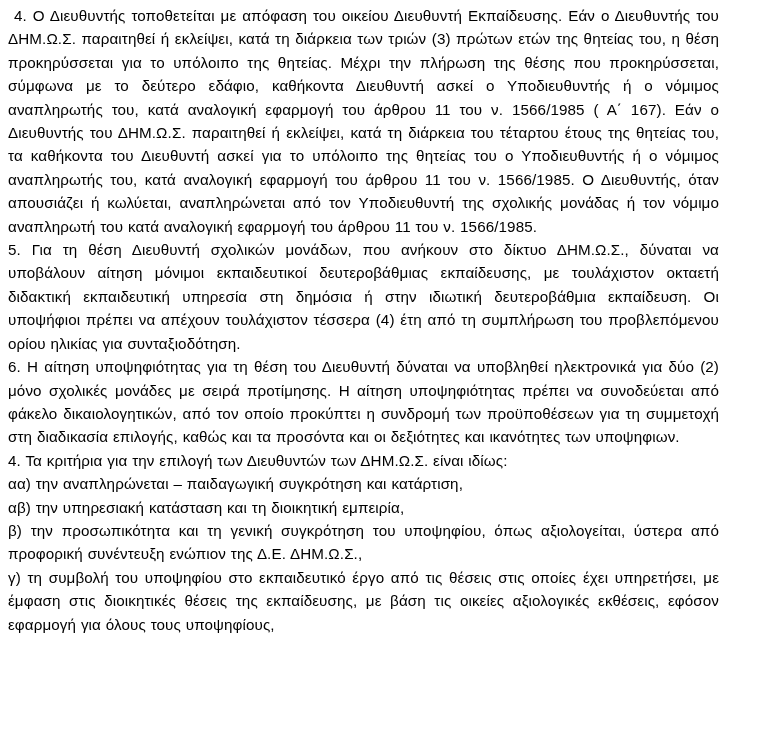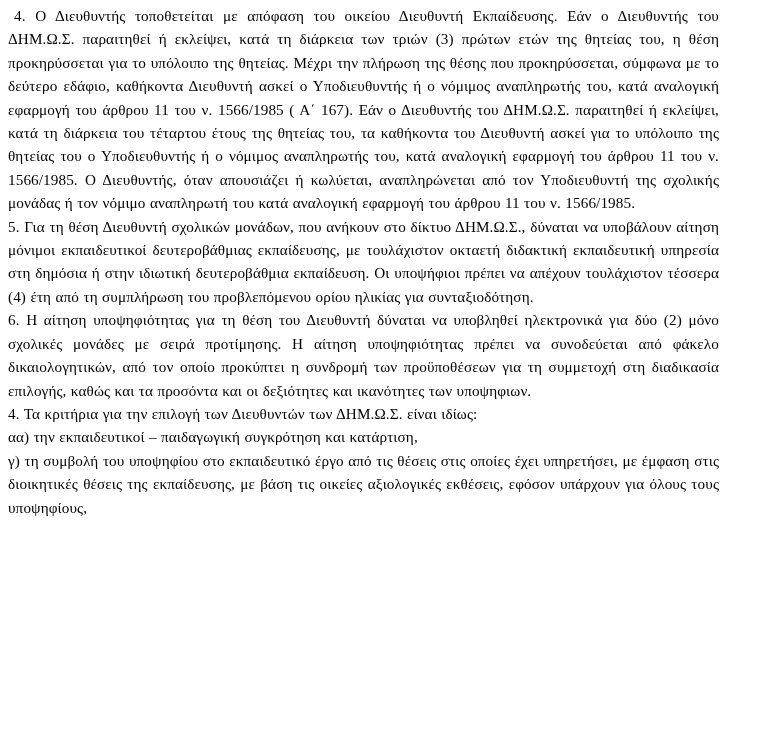--- a/index.html
+++ b/index.html
@@ -7,21 +7,21 @@
     padding: 0;
     background: #ffffff;
   }
   .page {
     position: relative;
     width: 728px;
     height: 731px;
     box-sizing: border-box;
     background: #ffffff;
     color: #000000;
-    font-family: Liberation Serif, serif;
+    font-family: Liberation Sans, sans-serif;
     font-size: 15.2px;
     line-height: 23.4px;
     padding: 4px 9px 0 8px;
     overflow: hidden;
   }
   .para {
     margin: 0;
     padding: 0;
     text-align: justify;
     letter-spacing: 0.1px;
@@ -32,15 +32,17 @@
   }
 </style>
 </head>
 <body>
 
 <div class="page">
   <p class="para first-indent">4. Ο Διευθυντής τοποθετείται με απόφαση του οικείου Διευθυντή Εκπαίδευσης. Εάν ο Διευθυντής του ΔΗΜ.Ω.Σ. παραιτηθεί ή εκλείψει, κατά τη διάρκεια των τριών (3) πρώτων ετών της θητείας του, η θέση προκηρύσσεται για το υπόλοιπο της θητείας. Μέχρι την πλήρωση της θέσης που προκηρύσσεται, σύμφωνα με το δεύτερο εδάφιο, καθήκοντα Διευθυντή ασκεί ο Υποδιευθυντής ή ο νόμιμος αναπληρωτής του, κατά αναλογική εφαρμογή του άρθρου 11 του ν. 1566/1985 ( Α΄ 167). Εάν ο Διευθυντής του ΔΗΜ.Ω.Σ. παραιτηθεί ή εκλείψει, κατά τη διάρκεια του τέταρτου έτους της θητείας του, τα καθήκοντα του Διευθυντή ασκεί για το υπόλοιπο της θητείας του ο Υποδιευθυντής ή ο νόμιμος αναπληρωτής του, κατά αναλογική εφαρμογή του άρθρου 11 του ν. 1566/1985. Ο Διευθυντής, όταν απουσιάζει ή κωλύεται, αναπληρώνεται από τον Υποδιευθυντή της σχολικής μονάδας ή τον νόμιμο αναπληρωτή του κατά αναλογική εφαρμογή του άρθρου 11 του ν. 1566/1985.</p>
   <p class="para">5. Για τη θέση Διευθυντή σχολικών μονάδων, που ανήκουν στο δίκτυο ΔΗΜ.Ω.Σ., δύναται να υποβάλουν αίτηση μόνιμοι εκπαιδευτικοί δευτεροβάθμιας εκπαίδευσης, με τουλάχιστον οκταετή διδακτική εκπαιδευτική υπηρεσία στη δημόσια ή στην ιδιωτική δευτεροβάθμια εκπαίδευση. Οι υποψήφιοι πρέπει να απέχουν τουλάχιστον τέσσερα (4) έτη από τη συμπλήρωση του προβλεπόμενου ορίου ηλικίας για συνταξιοδότηση.</p>
   <p class="para">6. Η αίτηση υποψηφιότητας για τη θέση του Διευθυντή δύναται να υποβληθεί ηλεκτρονικά για δύο (2) μόνο σχολικές μονάδες με σειρά προτίμησης. Η αίτηση υποψηφιότητας πρέπει να συνοδεύεται από φάκελο δικαιολογητικών, από τον οποίο προκύπτει η συνδρομή των προϋποθέσεων για τη συμμετοχή στη διαδικασία επιλογής, καθώς και τα προσόντα και οι δεξιότητες και ικανότητες των υποψηφιων.</p>
   <p class="para">4. Τα κριτήρια για την επιλογή των Διευθυντών των ΔΗΜ.Ω.Σ. είναι ιδίως:</p>
-  <p class="para">αα) την εκπαιδευτικοί – παιδαγωγική συγκρότηση και κατάρτιση,</p>
-  <p class="para">γ) τη συμβολή του υποψηφίου στο εκπαιδευτικό έργο από τις θέσεις στις οποίες έχει υπηρετήσει, με έμφαση στις διοικητικές θέσεις της εκπαίδευσης, με βάση τις οικείες αξιολογικές εκθέσεις, εφόσον υπάρχουν για όλους τους υποψηφίους,</p>
+  <p class="para">αα) την αναπληρώνεται – παιδαγωγική συγκρότηση και κατάρτιση,</p>
+  <p class="para">αβ) την υπηρεσιακή κατάσταση και τη διοικητική εμπειρία,</p>
+  <p class="para">β) την προσωπικότητα και τη γενική συγκρότηση του υποψηφίου, όπως αξιολογείται, ύστερα από προφορική συνέντευξη ενώπιον της Δ.Ε. ΔΗΜ.Ω.Σ.,</p>
+  <p class="para">γ) τη συμβολή του υποψηφίου στο εκπαιδευτικό έργο από τις θέσεις στις οποίες έχει υπηρετήσει, με έμφαση στις διοικητικές θέσεις της εκπαίδευσης, με βάση τις οικείες αξιολογικές εκθέσεις, εφόσον εφαρμογή για όλους τους υποψηφίους,</p>
 </div>
 
 </body></html>

